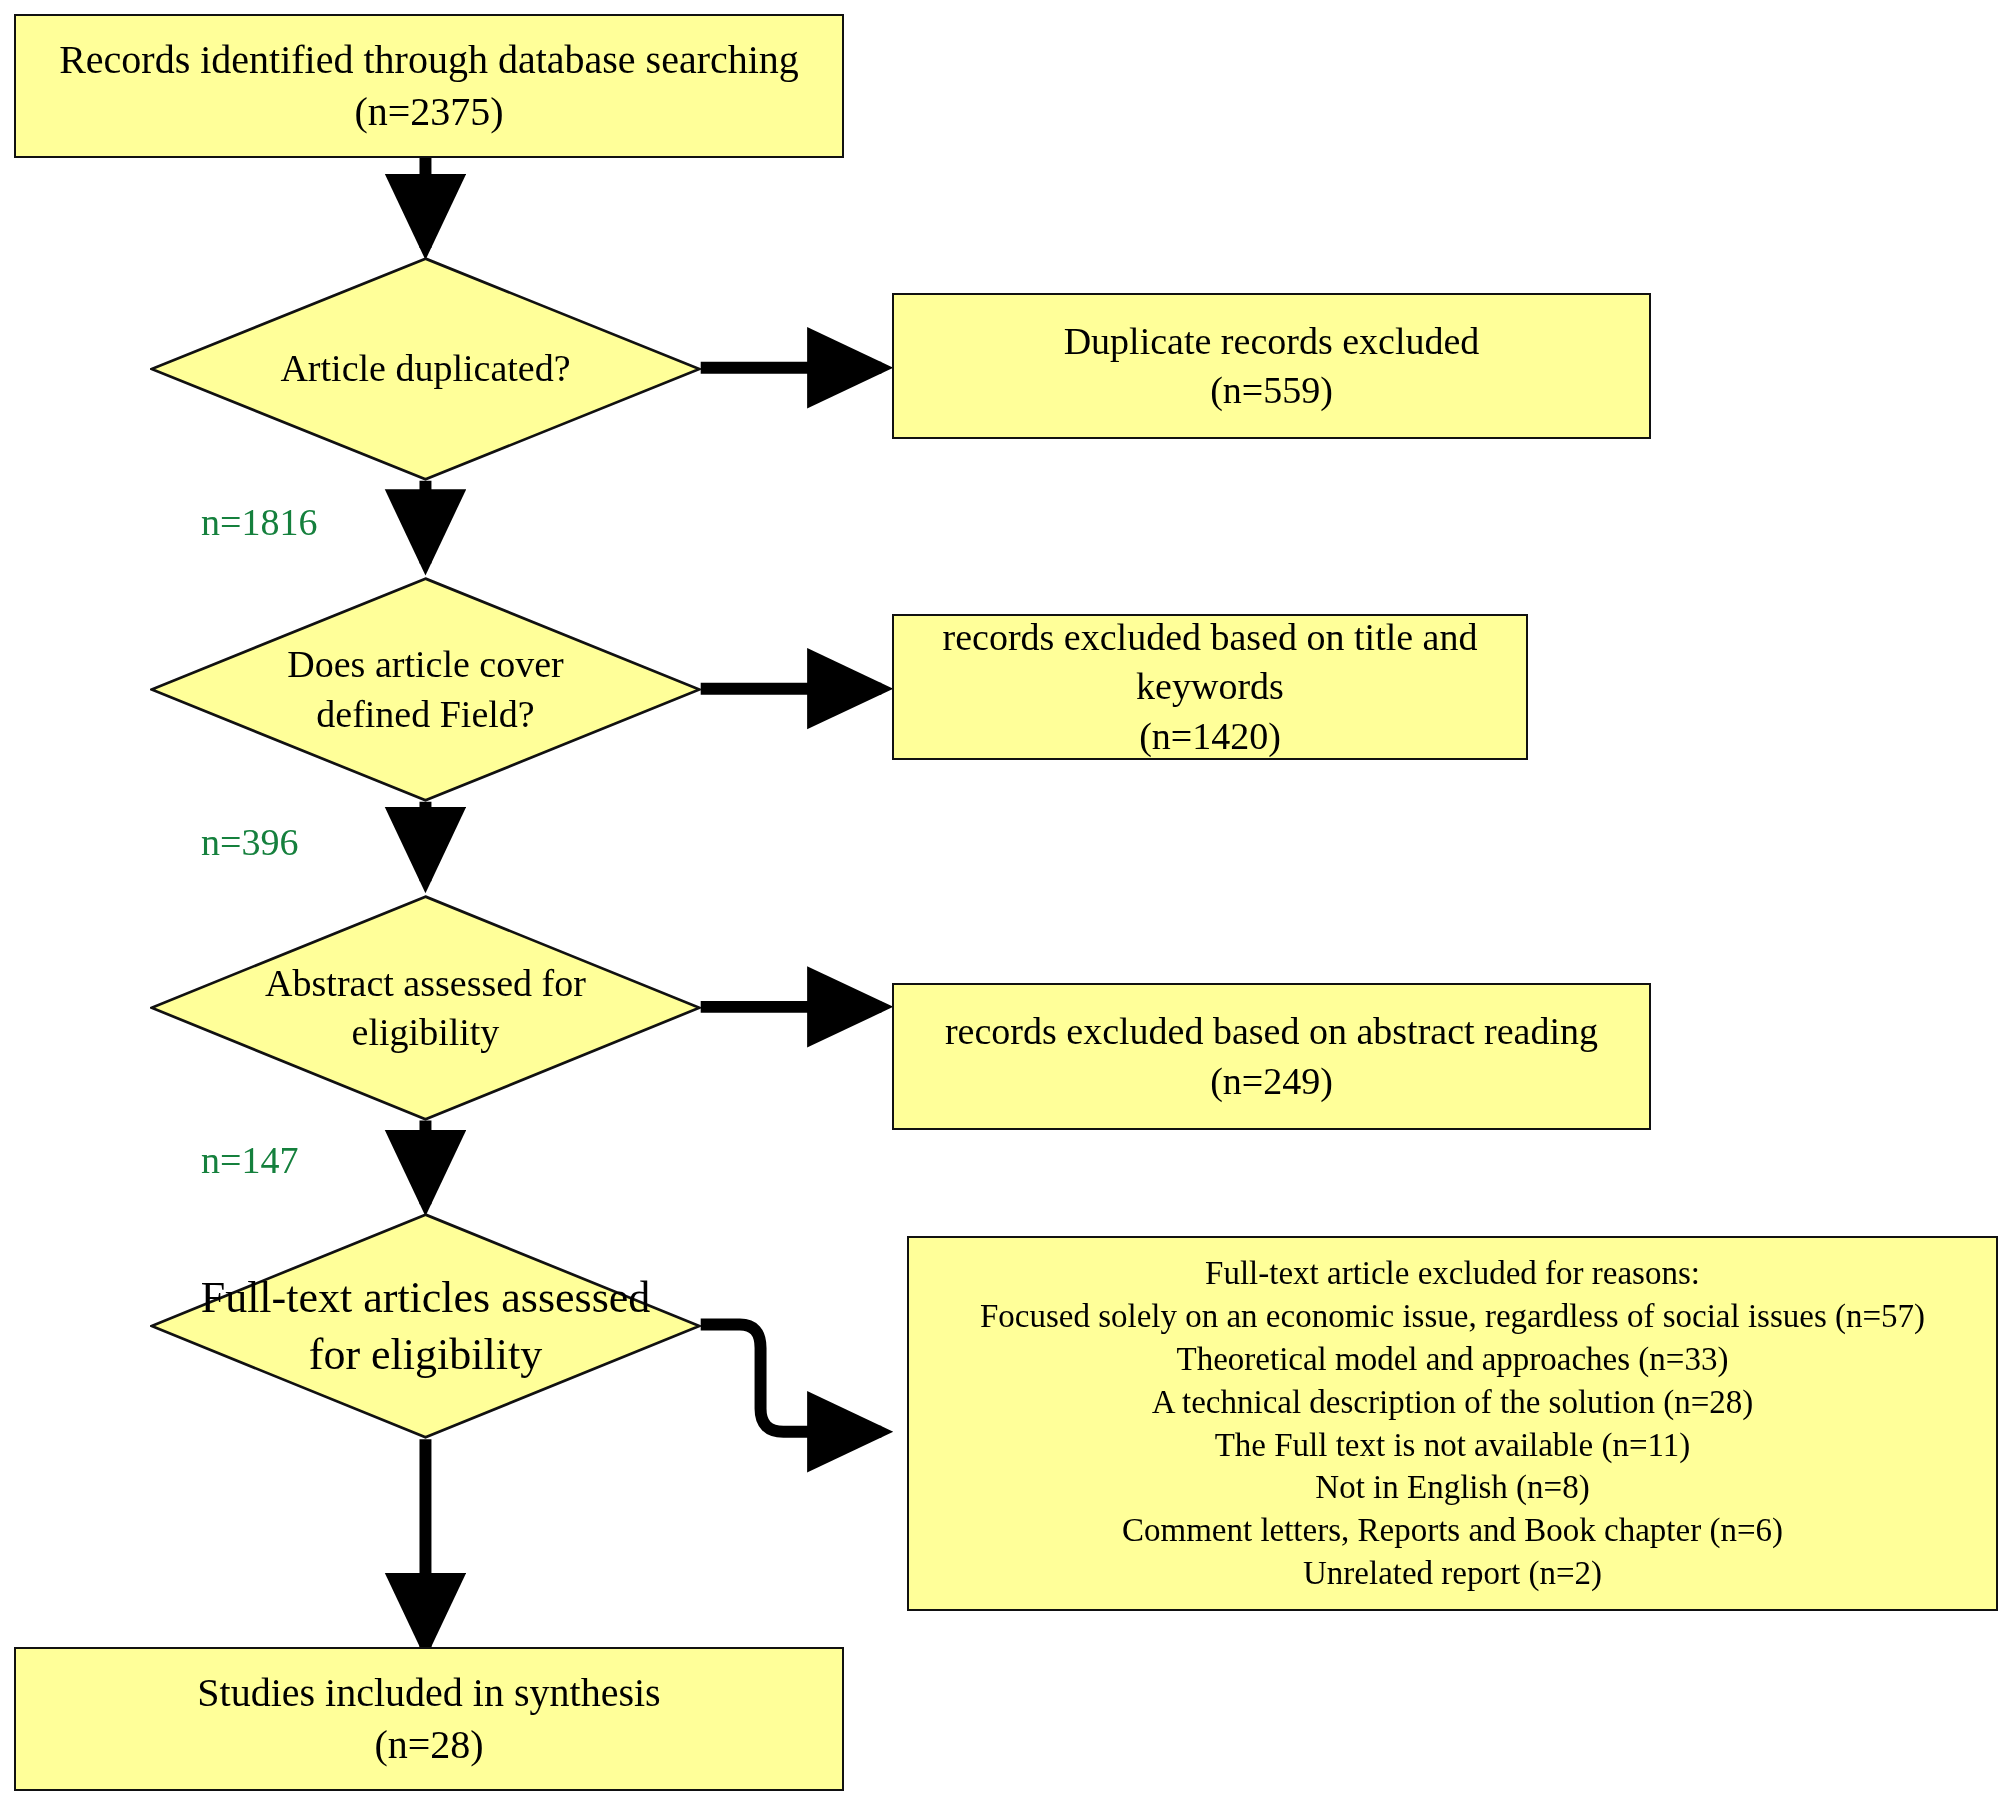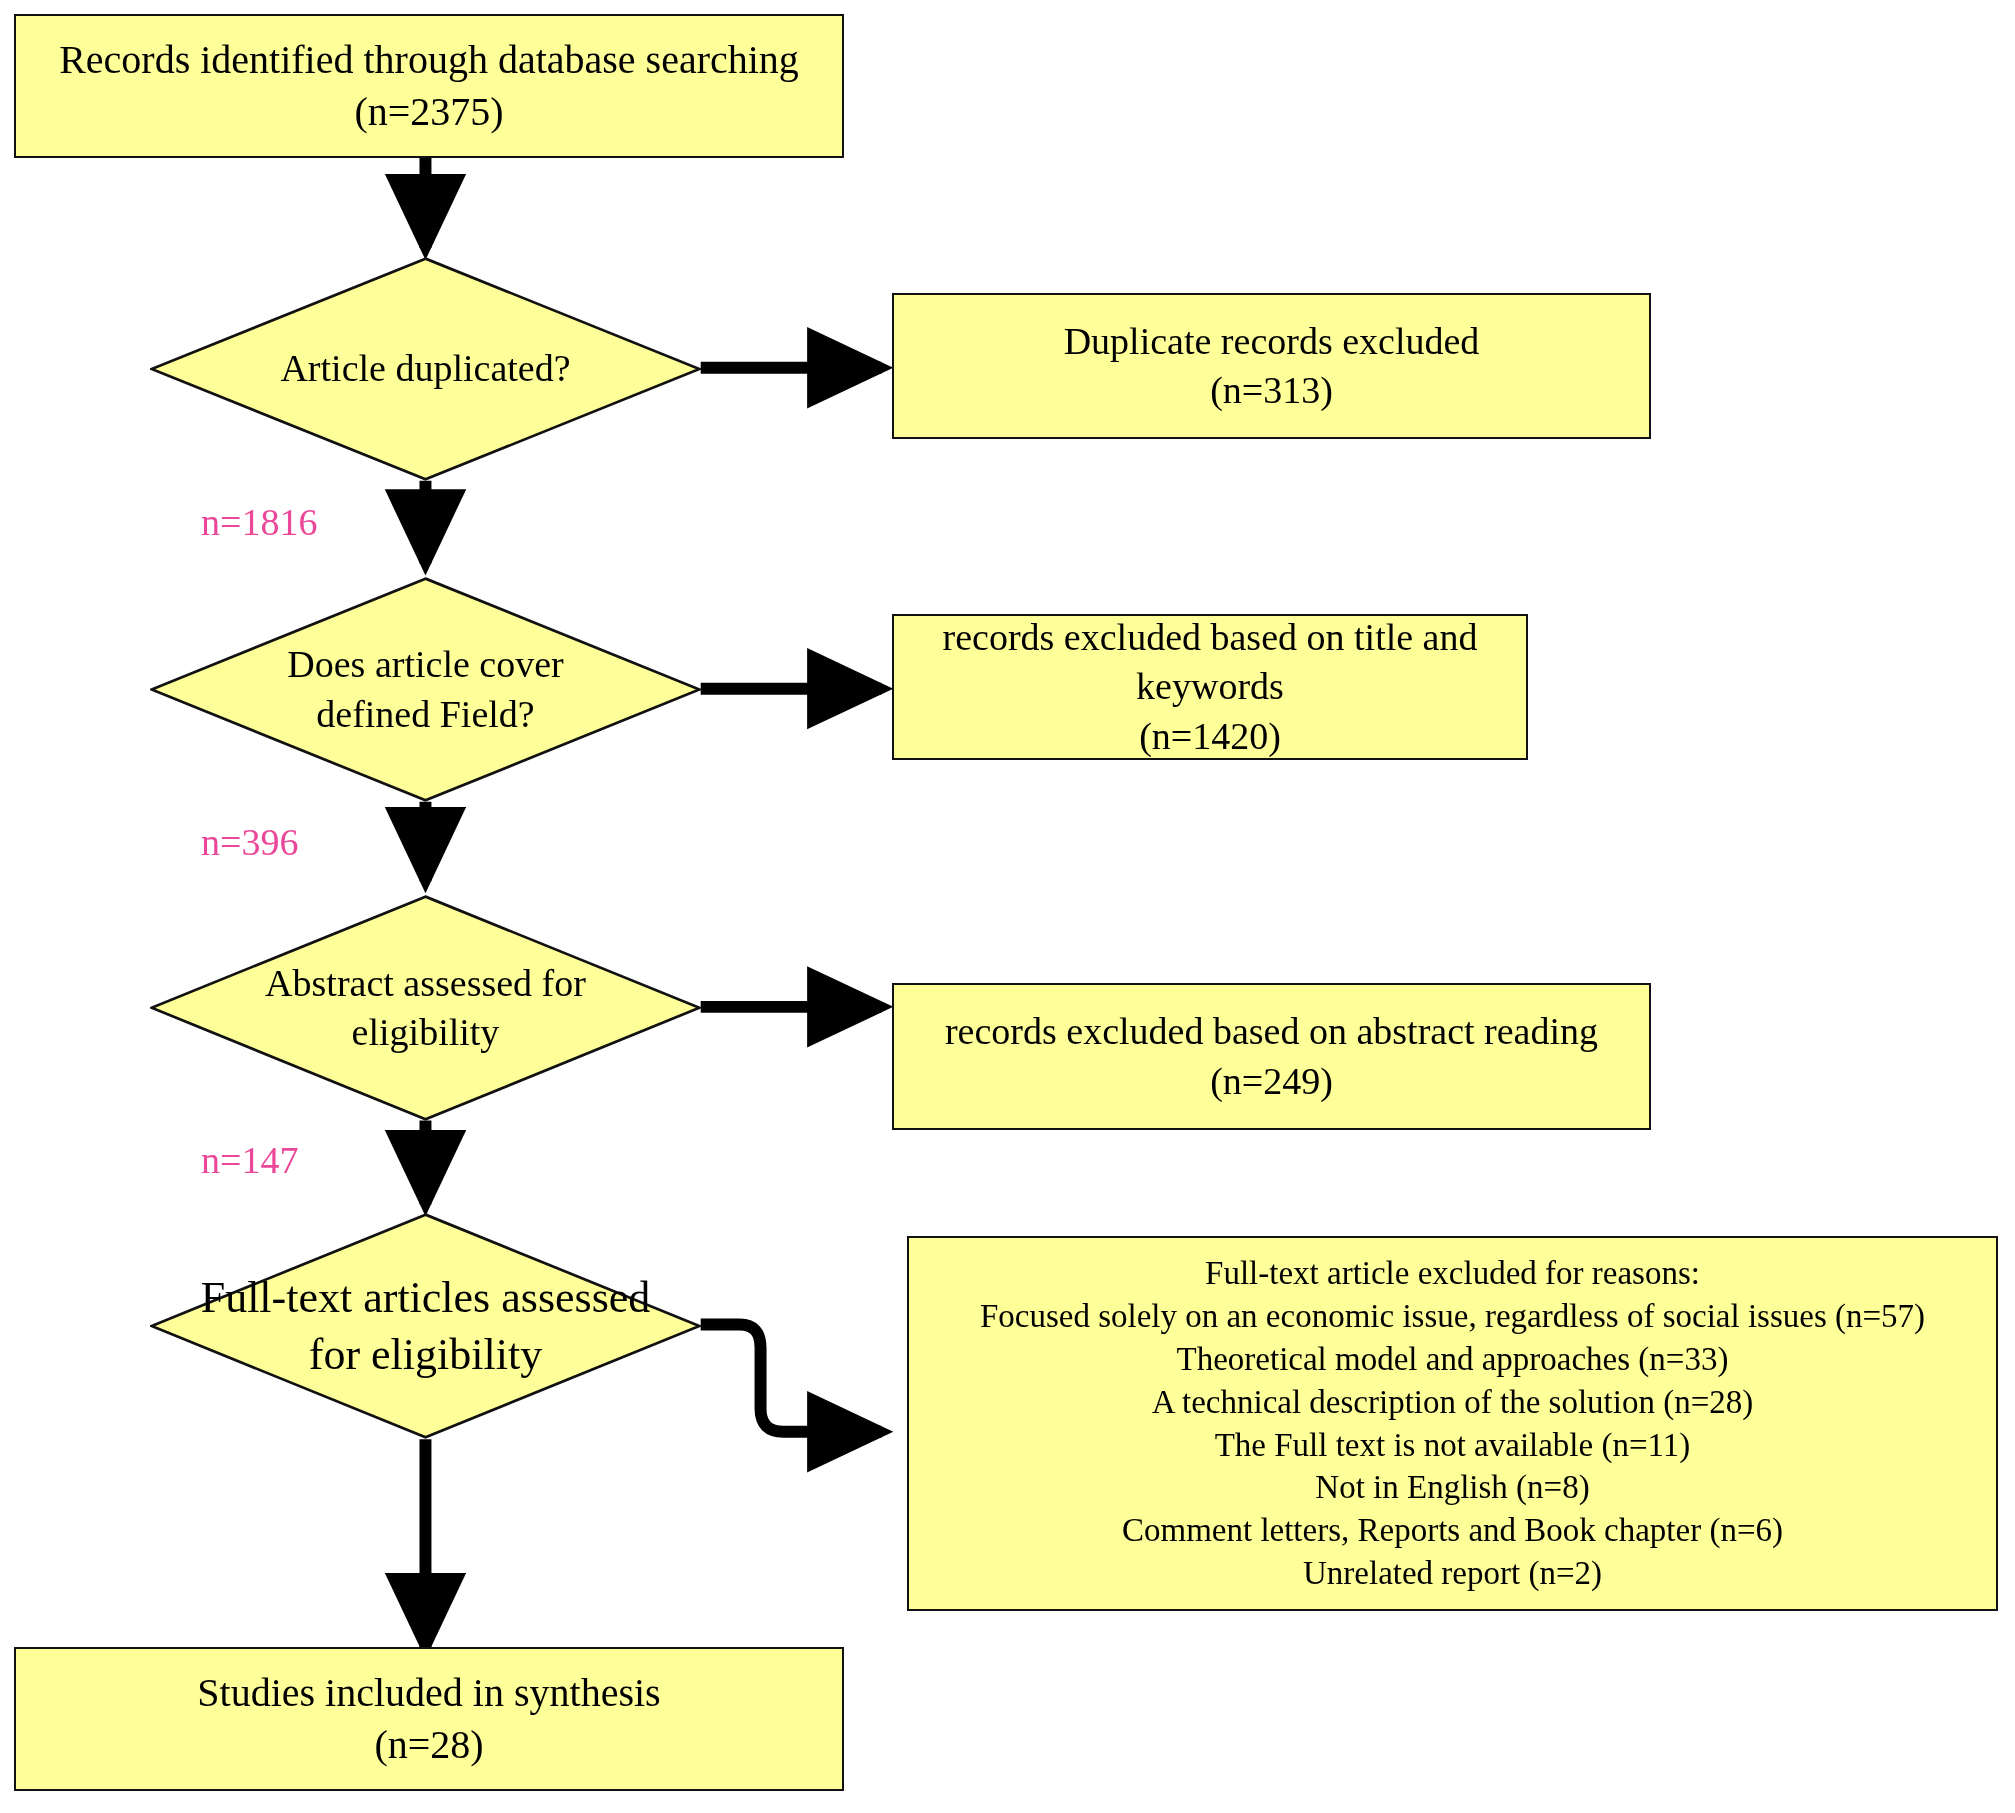--- a/index.html
+++ b/index.html
@@ -65,21 +65,21 @@
     display: flex;
     align-items: center;
     justify-content: center;
     text-align: center;
     color: #000;
     white-space: pre-line;
     line-height: 1.30;
   }
   .edge-label {
     position: absolute;
-    color: #ec4899;
+    color: #15803d;
     white-space: nowrap;
   }
   .fs-big { font-size: 40px; }
   .fs-mid { font-size: 38px; }
   .fs-small { font-size: 44px; }
   .fs-list { font-size: 33px; }
 </style>
 </head>
 <body>
 
@@ -118,21 +118,21 @@
 
   <div class="diamond-wrap" style="left:150px; top:257px; width:551px; height:224px;">
     <svg class="dia" viewBox="0 0 1012 412" preserveAspectRatio="none">
       <polygon points="506,3 1009,206 506,409 3,206" fill="#FFFF99" stroke="#111111" stroke-width="5"></polygon>
     </svg>
     <div class="dlabel fs-mid">Article duplicated?</div>
   </div>
 
   <div class="node box fs-mid" style="left:892px; top:293px; width:759px; height:146px;">
     <div class="txt">Duplicate records excluded
-(n=313)</div>
+(n=559)</div>
   </div>
 
   <div class="edge-label fs-mid" style="left:201px; top:500px;">n=1816</div>
 
   <div class="diamond-wrap" style="left:150px; top:577px; width:551px; height:225px;">
     <svg class="dia" viewBox="0 0 1012 414" preserveAspectRatio="none">
       <polygon points="506,3 1009,207 506,411 3,207" fill="#FFFF99" stroke="#111111" stroke-width="5"></polygon>
     </svg>
     <div class="dlabel fs-mid">Does article cover
 defined Field?</div>

